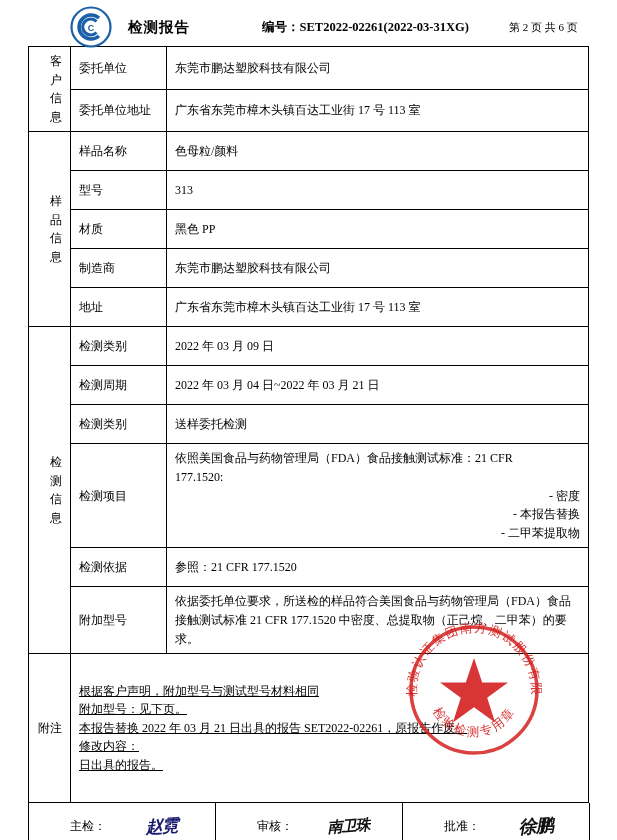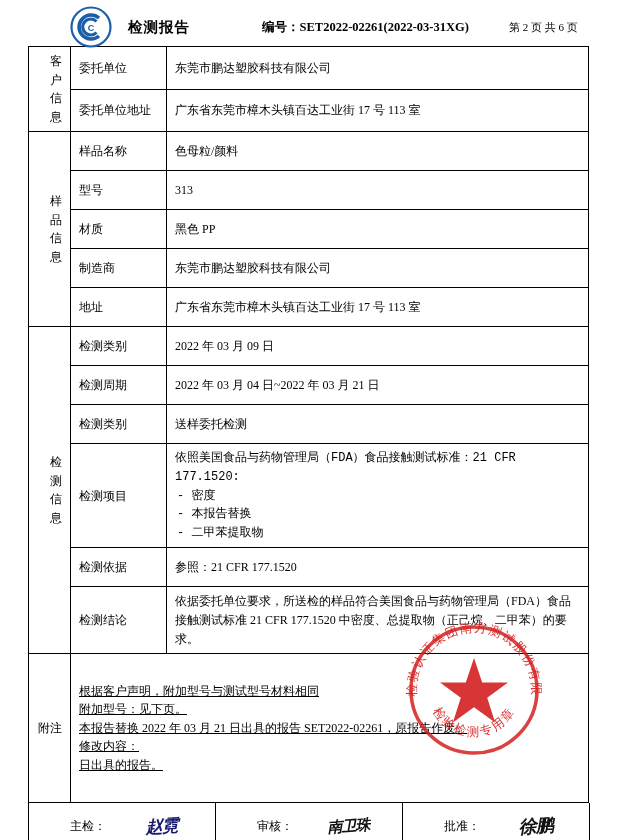--- a/index.html
+++ b/index.html
@@ -87,23 +87,23 @@
     padding-left: 8px;
     font-size: 12px;
   }
   td.val {
     font-size: 12px;
     margin-left: 7px;
   }
   .tall { height: 28px; }
 
   
-  .items { margin: 0; padding: 0; font-family: Liberation Mono, monospace; }
+  .items { margin: 0; padding: 0; }
   .items .line { display: block; }
-  .items .sub { display: block; padding-left: 2px; }
+  .items .sub { display: block; padding-left: 2px; text-align: right; }
 
   
   td.note {
     font-size: 12px;
     line-height: 1.75;
     padding: 6px 8px;
     height: 138px;
     vertical-align: top;
     position: relative;
     text-decoration: underline;
@@ -250,21 +250,21 @@
             <span class="sub">- 本报告替换</span>
             <span class="sub">- 二甲苯提取物</span>
           </div>
         </td>
       </tr>
       <tr>
         <td class="lbl tall">检测依据</td>
         <td class="val tall">参照：21 CFR 177.1520</td>
       </tr>
       <tr>
-        <td class="lbl">检测结论</td>
+        <td class="lbl">附加型号</td>
         <td class="val" style="height:48px">依据委托单位要求，所送检的样品符合美国食品与药物管理局（FDA）食品接触测试标准 21 CFR 177.1520 中密度、总提取物（正己烷、二甲苯）的要求。</td>
       </tr>
 
       <tr>
         <td class="cat">
           <span class="c1">附注</span>
         </td>
         <td class="note" colspan="2">
           <span class="nl">根据客户声明，附加型号与测试型号材料相同</span>
           <span class="nl">附加型号：见下页。</span>

